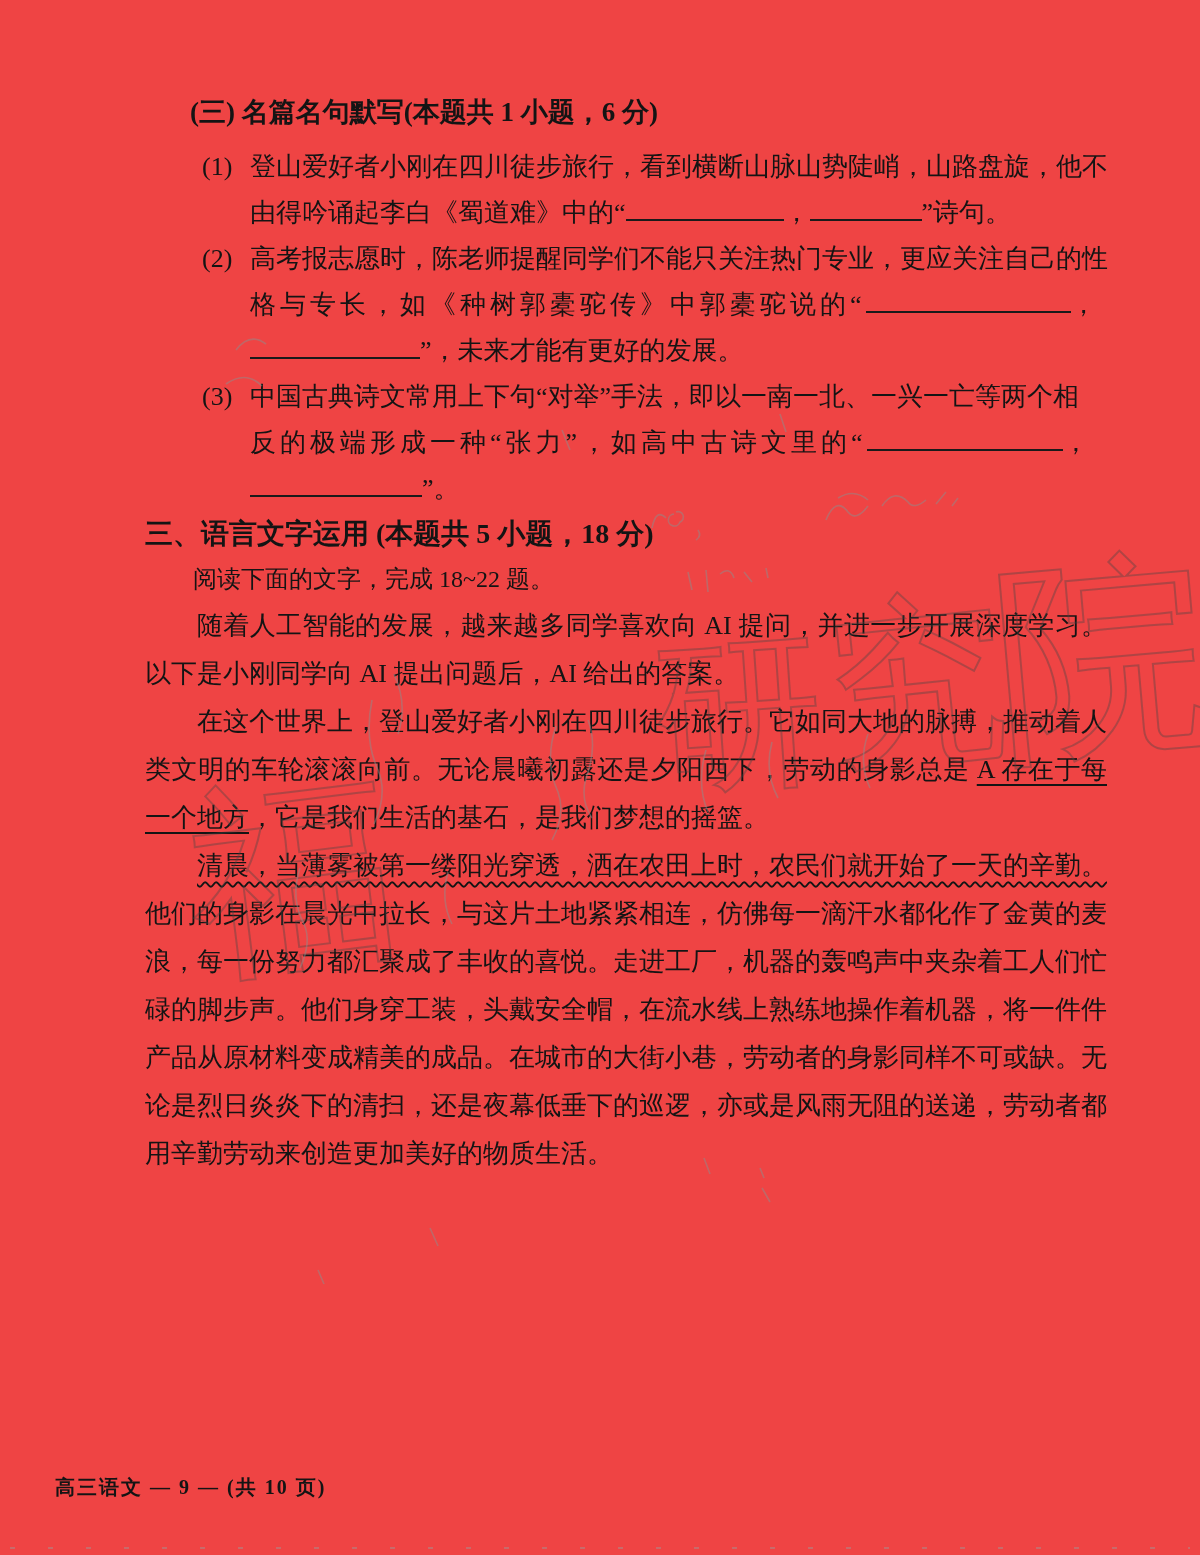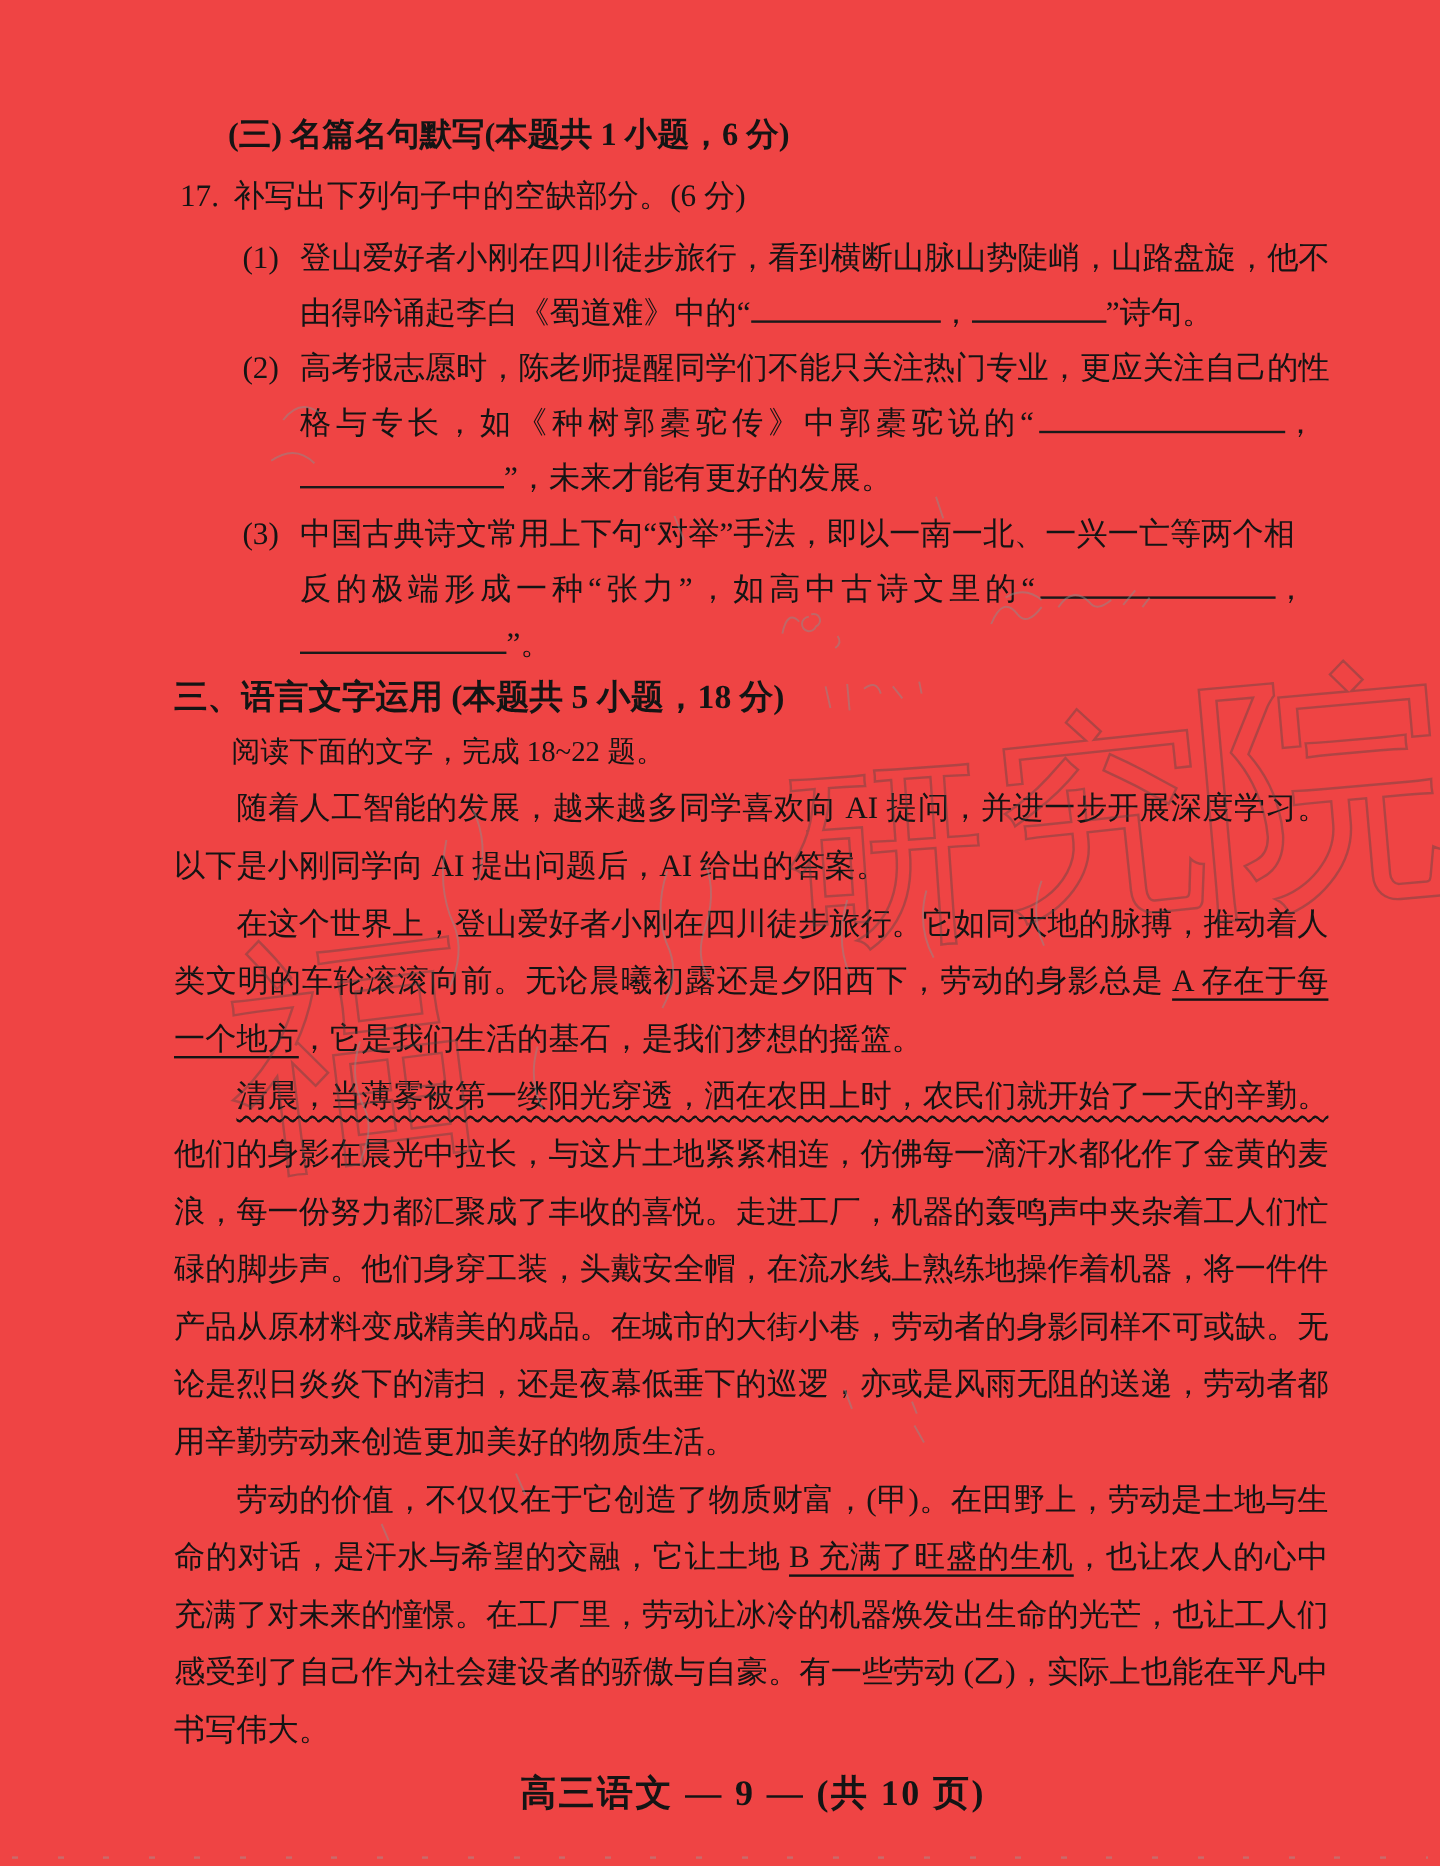--- a/index.html
+++ b/index.html
@@ -73,23 +73,22 @@
   .u-wavy{
     text-decoration:underline;
     text-decoration-style:wavy;
     text-decoration-thickness:1.5px;
     text-underline-offset:7px;
   }
   
   .footer{
     position:absolute;
     left:0;right:0;top:1474px;
-    text-align:center;
     padding-left:55px;
-    font-size:30px;
+    font-size:20px;
     font-weight:600;
     letter-spacing:2px;
   }
   
   .artifacts{position:absolute;inset:0;pointer-events:none;}
   .wm{
     position:absolute;
     font-family:"Liberation Serif", serif;
     color:transparent;
     -webkit-text-stroke:2px rgba(70,70,70,0.5);
@@ -108,21 +107,20 @@
 </style>
 </head>
 <body>
 
 <div class="page">
 
   <div class="content">
 
     <p class="heading-sub">(三) 名篇名句默写(本题共 1 小题，6 分)</p>
 
-    <p class="q-line"><span class="q-num">17.</span><span>补写出下列句子中的空缺部分。(6 分)</span></p>
 
     <div class="sub-item">
       <span class="sub-num">(1)</span>
       <div class="line"><span>登山爱好者小刚在四川徒步旅行，看到横断山脉山势陡峭，山路盘旋，他不</span></div>
       <div class="line"><span>由得吟诵起李白《蜀道难》中的“</span><span class="blank" style="width:158px"></span><span>，</span><span class="blank" style="width:112px"></span><span>”诗句。</span></div>
     </div>
 
     <div class="sub-item">
       <span class="sub-num">(2)</span>
       <div class="line"><span>高考报志愿时，陈老师提醒同学们不能只关注热门专业，更应关注自己的性</span></div>
@@ -139,21 +137,20 @@
 
     <p class="heading-main">三、语言文字运用 (本题共 5 小题，18 分)</p>
     <p class="intro">阅读下面的文字，完成 18~22 题。</p>
 
     <p class="body">随着人工智能的发展，越来越多同学喜欢向 AI 提问，并进一步开展深度学习。以下是小刚同学向 AI 提出问题后，AI 给出的答案。</p>
 
     <p class="body"><span>在这个世界上，登山爱好者小刚在四川徒步旅行。它如同大地的脉搏，推动着人类文明的车轮滚滚向前。无论晨曦初露还是夕阳西下，劳动的身影总是 </span><span class="u-line">A 存在于每一个地方</span><span>，它是我们生活的基石，是我们梦想的摇篮。</span></p>
 
     <p class="body"><span class="u-wavy">清晨，当薄雾被第一缕阳光穿透，洒在农田上时，农民们就开始了一天的辛勤。</span><span>他们的身影在晨光中拉长，与这片土地紧紧相连，仿佛每一滴汗水都化作了金黄的麦浪，每一份努力都汇聚成了丰收的喜悦。走进工厂，机器的轰鸣声中夹杂着工人们忙碌的脚步声。他们身穿工装，头戴安全帽，在流水线上熟练地操作着机器，将一件件产品从原材料变成精美的成品。在城市的大街小巷，劳动者的身影同样不可或缺。无论是烈日炎炎下的清扫，还是夜幕低垂下的巡逻，亦或是风雨无阻的送递，劳动者都用辛勤劳动来创造更加美好的物质生活。</span></p>
 
-    <p class="body"><span>劳动的价值，不仅仅在于它创造了物质财富，(甲)。在田野上，劳动是土地与生命的对话，是汗水与希望的交融，它让土地 </span><span class="u-line">B 充满了旺盛的生机</span><span>，也让农人的心中充满了对未来的憧憬。在工厂里，劳动让冰冷的机器焕发出生命的光芒，也让工人们感受到了自己作为社会建设者的骄傲与自豪。有一些劳动 (乙)，实际上也能在平凡中书写伟大。</span></p>
 
   </div>
 
   <div class="footer">高三语文 — 9 — (共 10 页)</div>
 
   <div class="artifacts">
     <span class="wm wm1">福</span>
     <span class="wm wm2">研</span>
     <span class="wm wm3">究</span>
     <span class="wm wm4">院</span>

